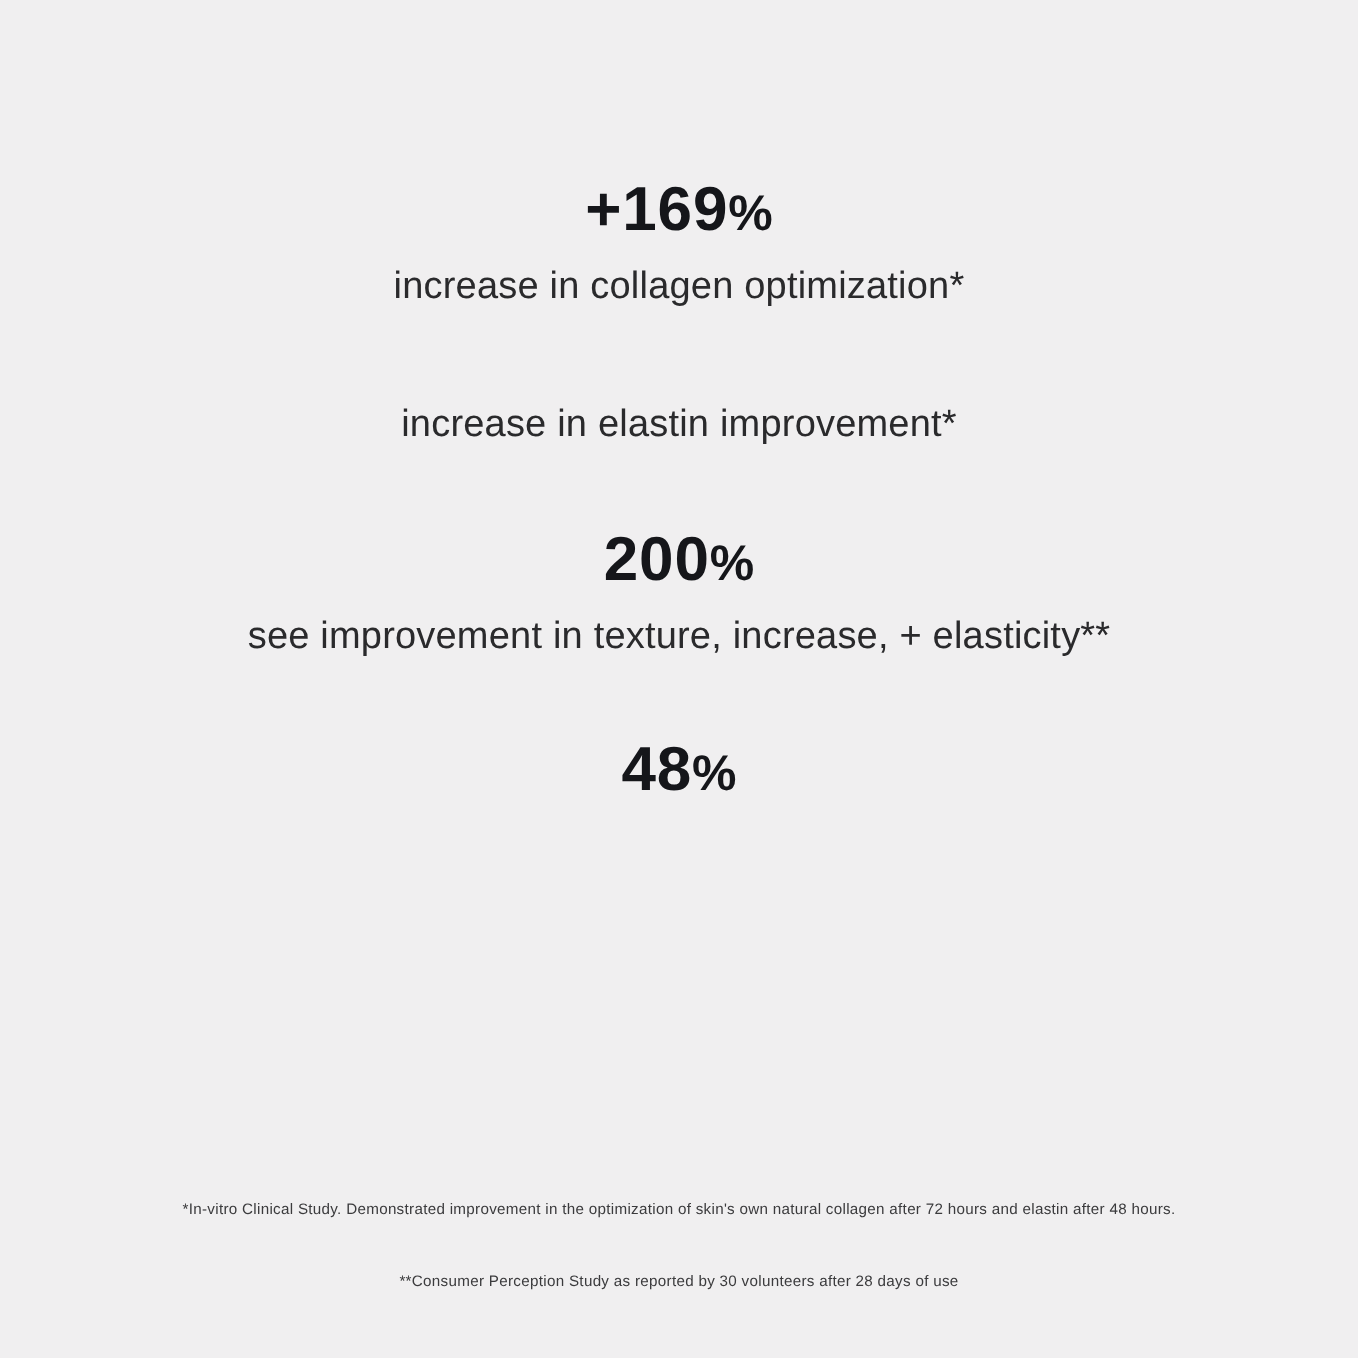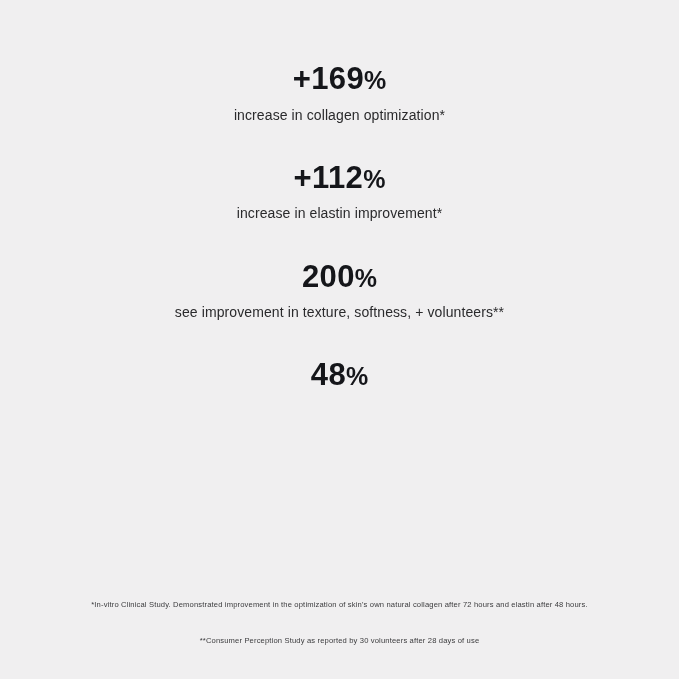--- a/index.html
+++ b/index.html
@@ -18,21 +18,21 @@
     width: 679px;
     height: 679px;
     position: relative;
     box-sizing: border-box;
     display: flex;
     flex-direction: column;
     align-items: center;
   }
   .stats {
     width: 100%;
-    margin-top: 61px;
+    margin-top: 87px;
     display: flex;
     flex-direction: column;
     align-items: center;
   }
   .stat-block {
     width: 100%;
     text-align: center;
     margin-bottom: 36px;
   }
   .stat-block:last-child {
@@ -45,21 +45,21 @@
     line-height: 1.15;
     color: #15161a;
   }
   .stat-value .pct {
     font-size: 25px;
     font-weight: 700;
     letter-spacing: 0;
   }
   .stat-label {
     margin-top: 9px;
-    font-size: 14px;
+    font-size: 19px;
     font-weight: 400;
     line-height: 1.3;
     color: #2a2a2c;
     letter-spacing: 0.1px;
   }
   .footnotes {
     position: absolute;
     left: 0;
     right: 0;
     bottom: 32px;
@@ -84,31 +84,28 @@
   <div class="stats">
 
     <div class="stat-block">
       <div class="stat-value">
         <span>+169</span><span class="pct">%</span>
       </div>
       <div class="stat-label">increase in collagen optimization*</div>
     </div>
 
     <div class="stat-block">
-      <div class="stat-value">
-        <span>+112</span><span class="pct">%</span>
-      </div>
       <div class="stat-label">increase in elastin improvement*</div>
     </div>
 
     <div class="stat-block">
       <div class="stat-value">
         <span>200</span><span class="pct">%</span>
       </div>
-      <div class="stat-label">see improvement in texture, softness, + volunteers**</div>
+      <div class="stat-label">see improvement in texture, increase, + elasticity**</div>
     </div>
 
     <div class="stat-block">
       <div class="stat-value">
         <span>48</span><span class="pct">%</span>
       </div>
     </div>
 
   </div>
 

